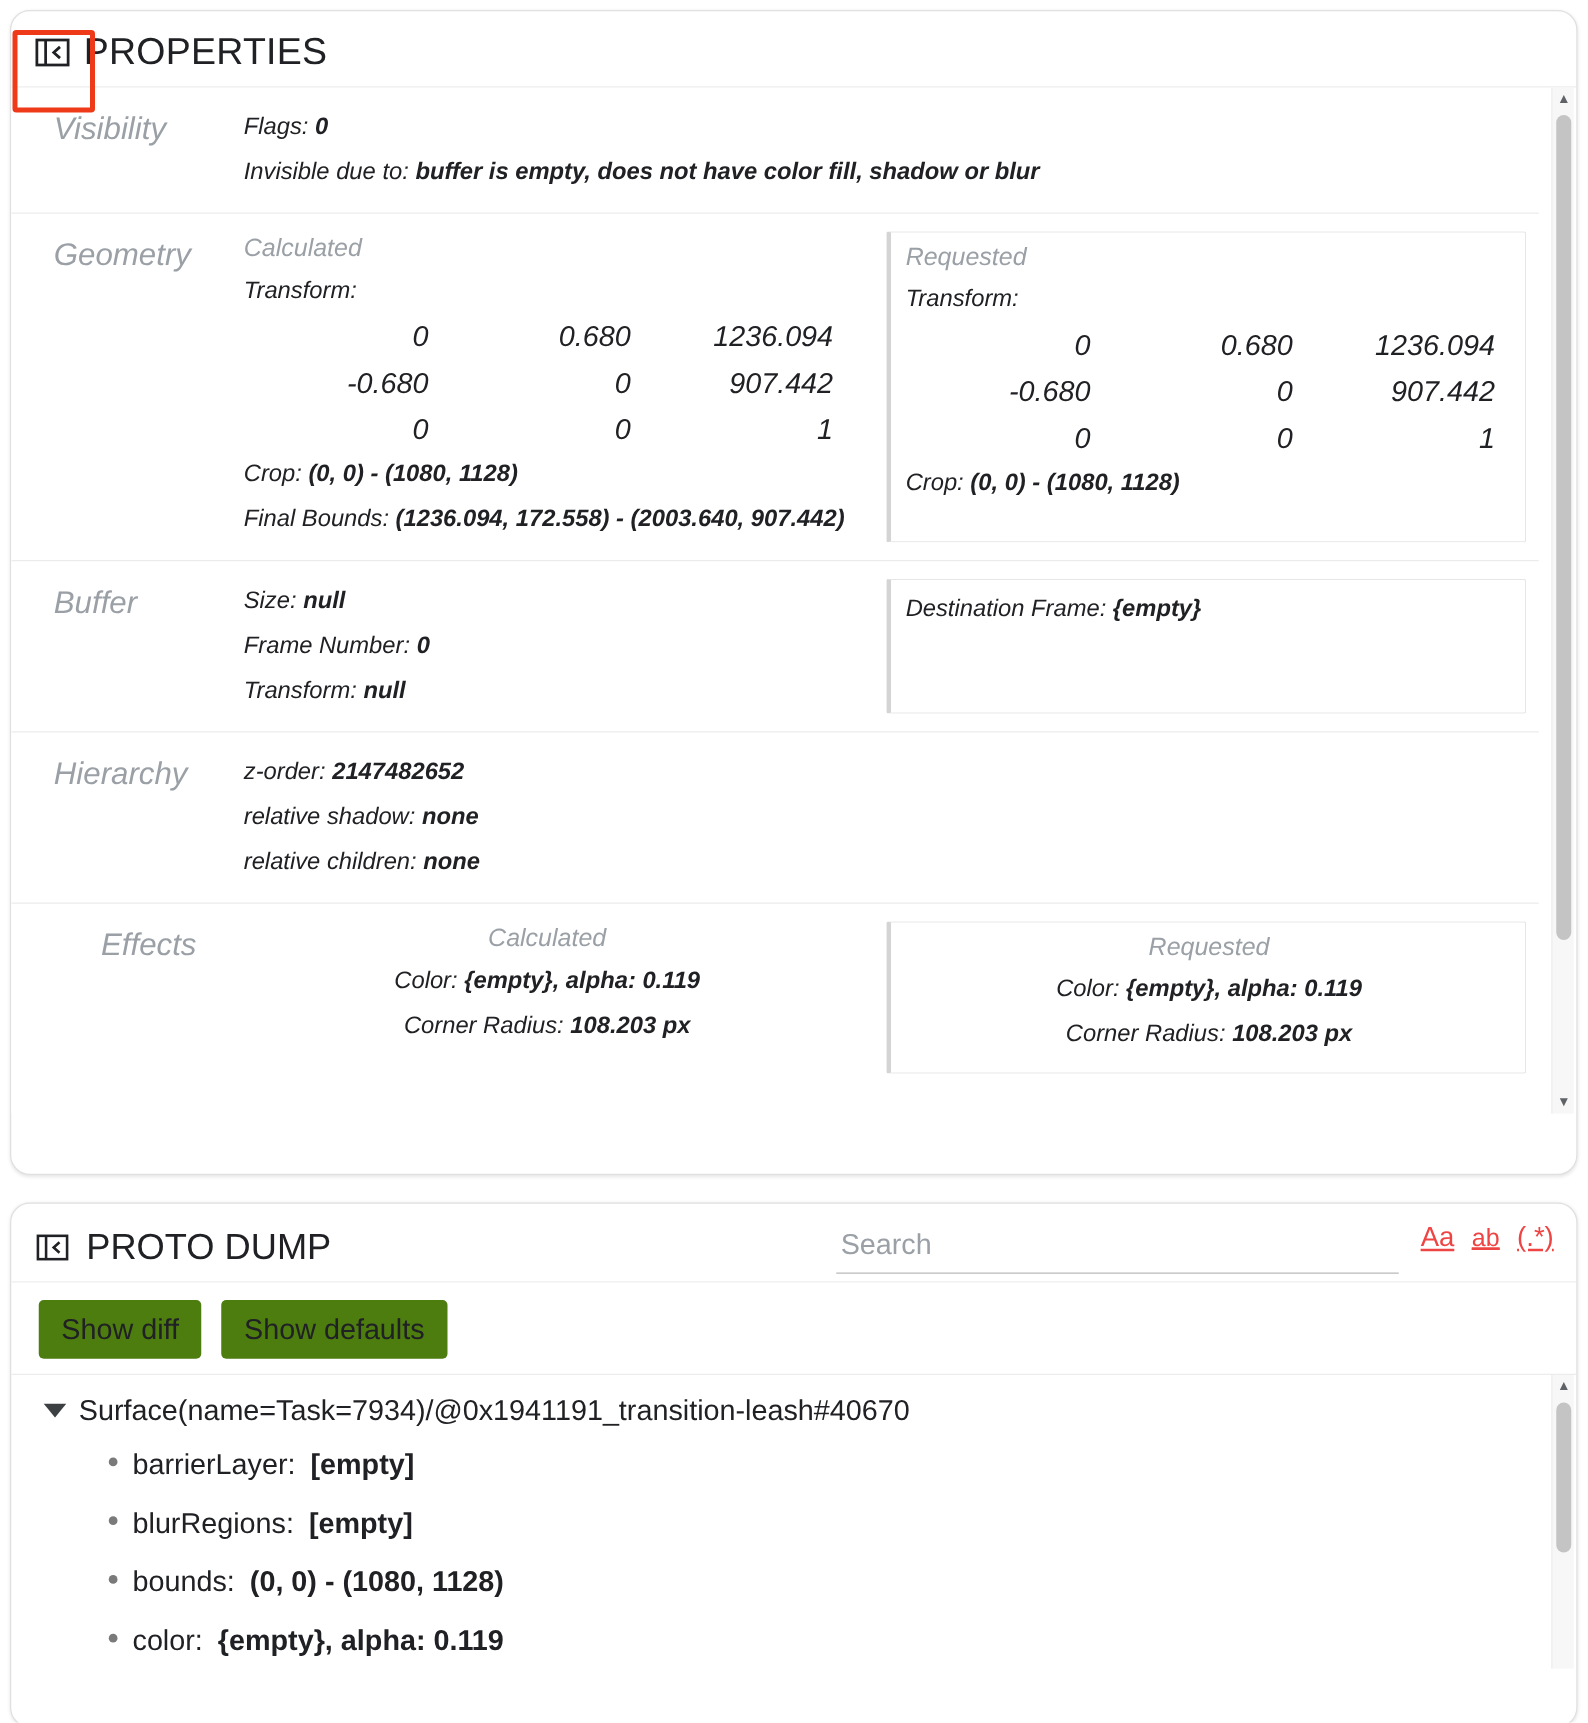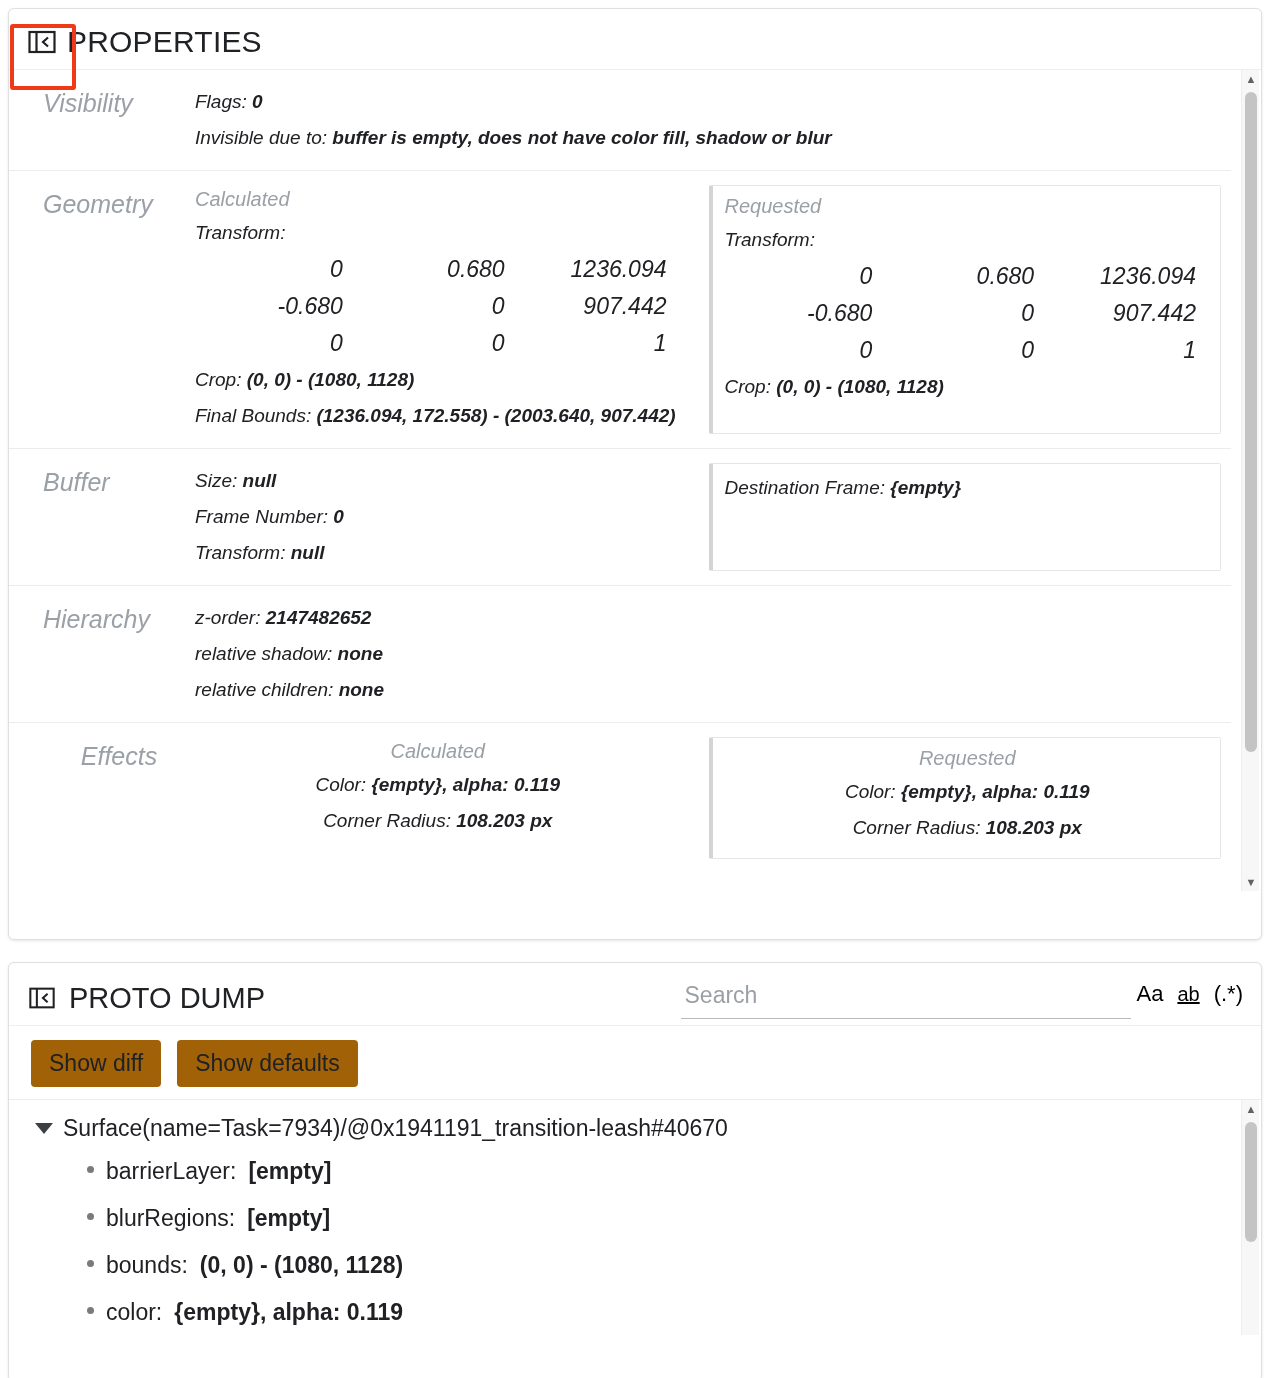--- a/index.html
+++ b/index.html
@@ -13,21 +13,21 @@
     height: 1378px;
     position: relative;
     overflow: hidden;
     color: #202124;
   }
 
   
   .panel {
     background: #ffffff;
     border: 1px solid #e0e0e0;
-    border-radius: 6px;
+    border-radius: 16px;
     box-shadow: 0 1px 3px rgba(0,0,0,0.10);
     position: absolute;
   }
   #properties-panel {
     left: 8px; top: 8px;
     width: 1254px;
     height: 932px;
     overflow: hidden;
   }
   #proto-panel {
@@ -176,22 +176,22 @@
   }
   .proto-title {
     font-size: 29px;
     font-weight: 400;
     color: #202124;
     white-space: nowrap;
   }
   .search-wrap {
     margin-left: auto;
     display: flex;
-    align-items: center;
-    gap: 6px;
+    align-items: flex-start;
+    gap: 18px;
   }
   .search-field {
     width: 450px;
     border-bottom: 1px solid #b9b9b9;
     padding: 4px 2px 8px 2px;
   }
   .search-field input {
     width: 100%;
     border: none;
     outline: none;
@@ -200,33 +200,34 @@
     font-family: "Liberation Sans", sans-serif;
     background: transparent;
   }
   .search-field input::placeholder { color: #9aa0a6; }
   .search-opts {
     display: flex;
     align-items: baseline;
     gap: 14px;
     padding-bottom: 8px;
     font-size: 22px;
-    color: #000000;
+    color: #ef4444;
+    text-decoration: underline;
   }
   .search-opts .opt { cursor: default; }
   .opt.underline { text-decoration: underline; font-size: 20px; }
 
   .proto-buttons {
     display: flex;
     gap: 16px;
     padding: 14px 18px 12px 22px;
     border-top: 1px solid #eee;
   }
   .btn {
-    background: #a16207;
+    background: #4d7c0f;
     border: none;
     border-radius: 4px;
     padding: 10px 18px;
     font-size: 23px;
     color: #202124;
     font-family: "Liberation Sans", sans-serif;
     cursor: default;
   }
 
   .tree-wrap {

